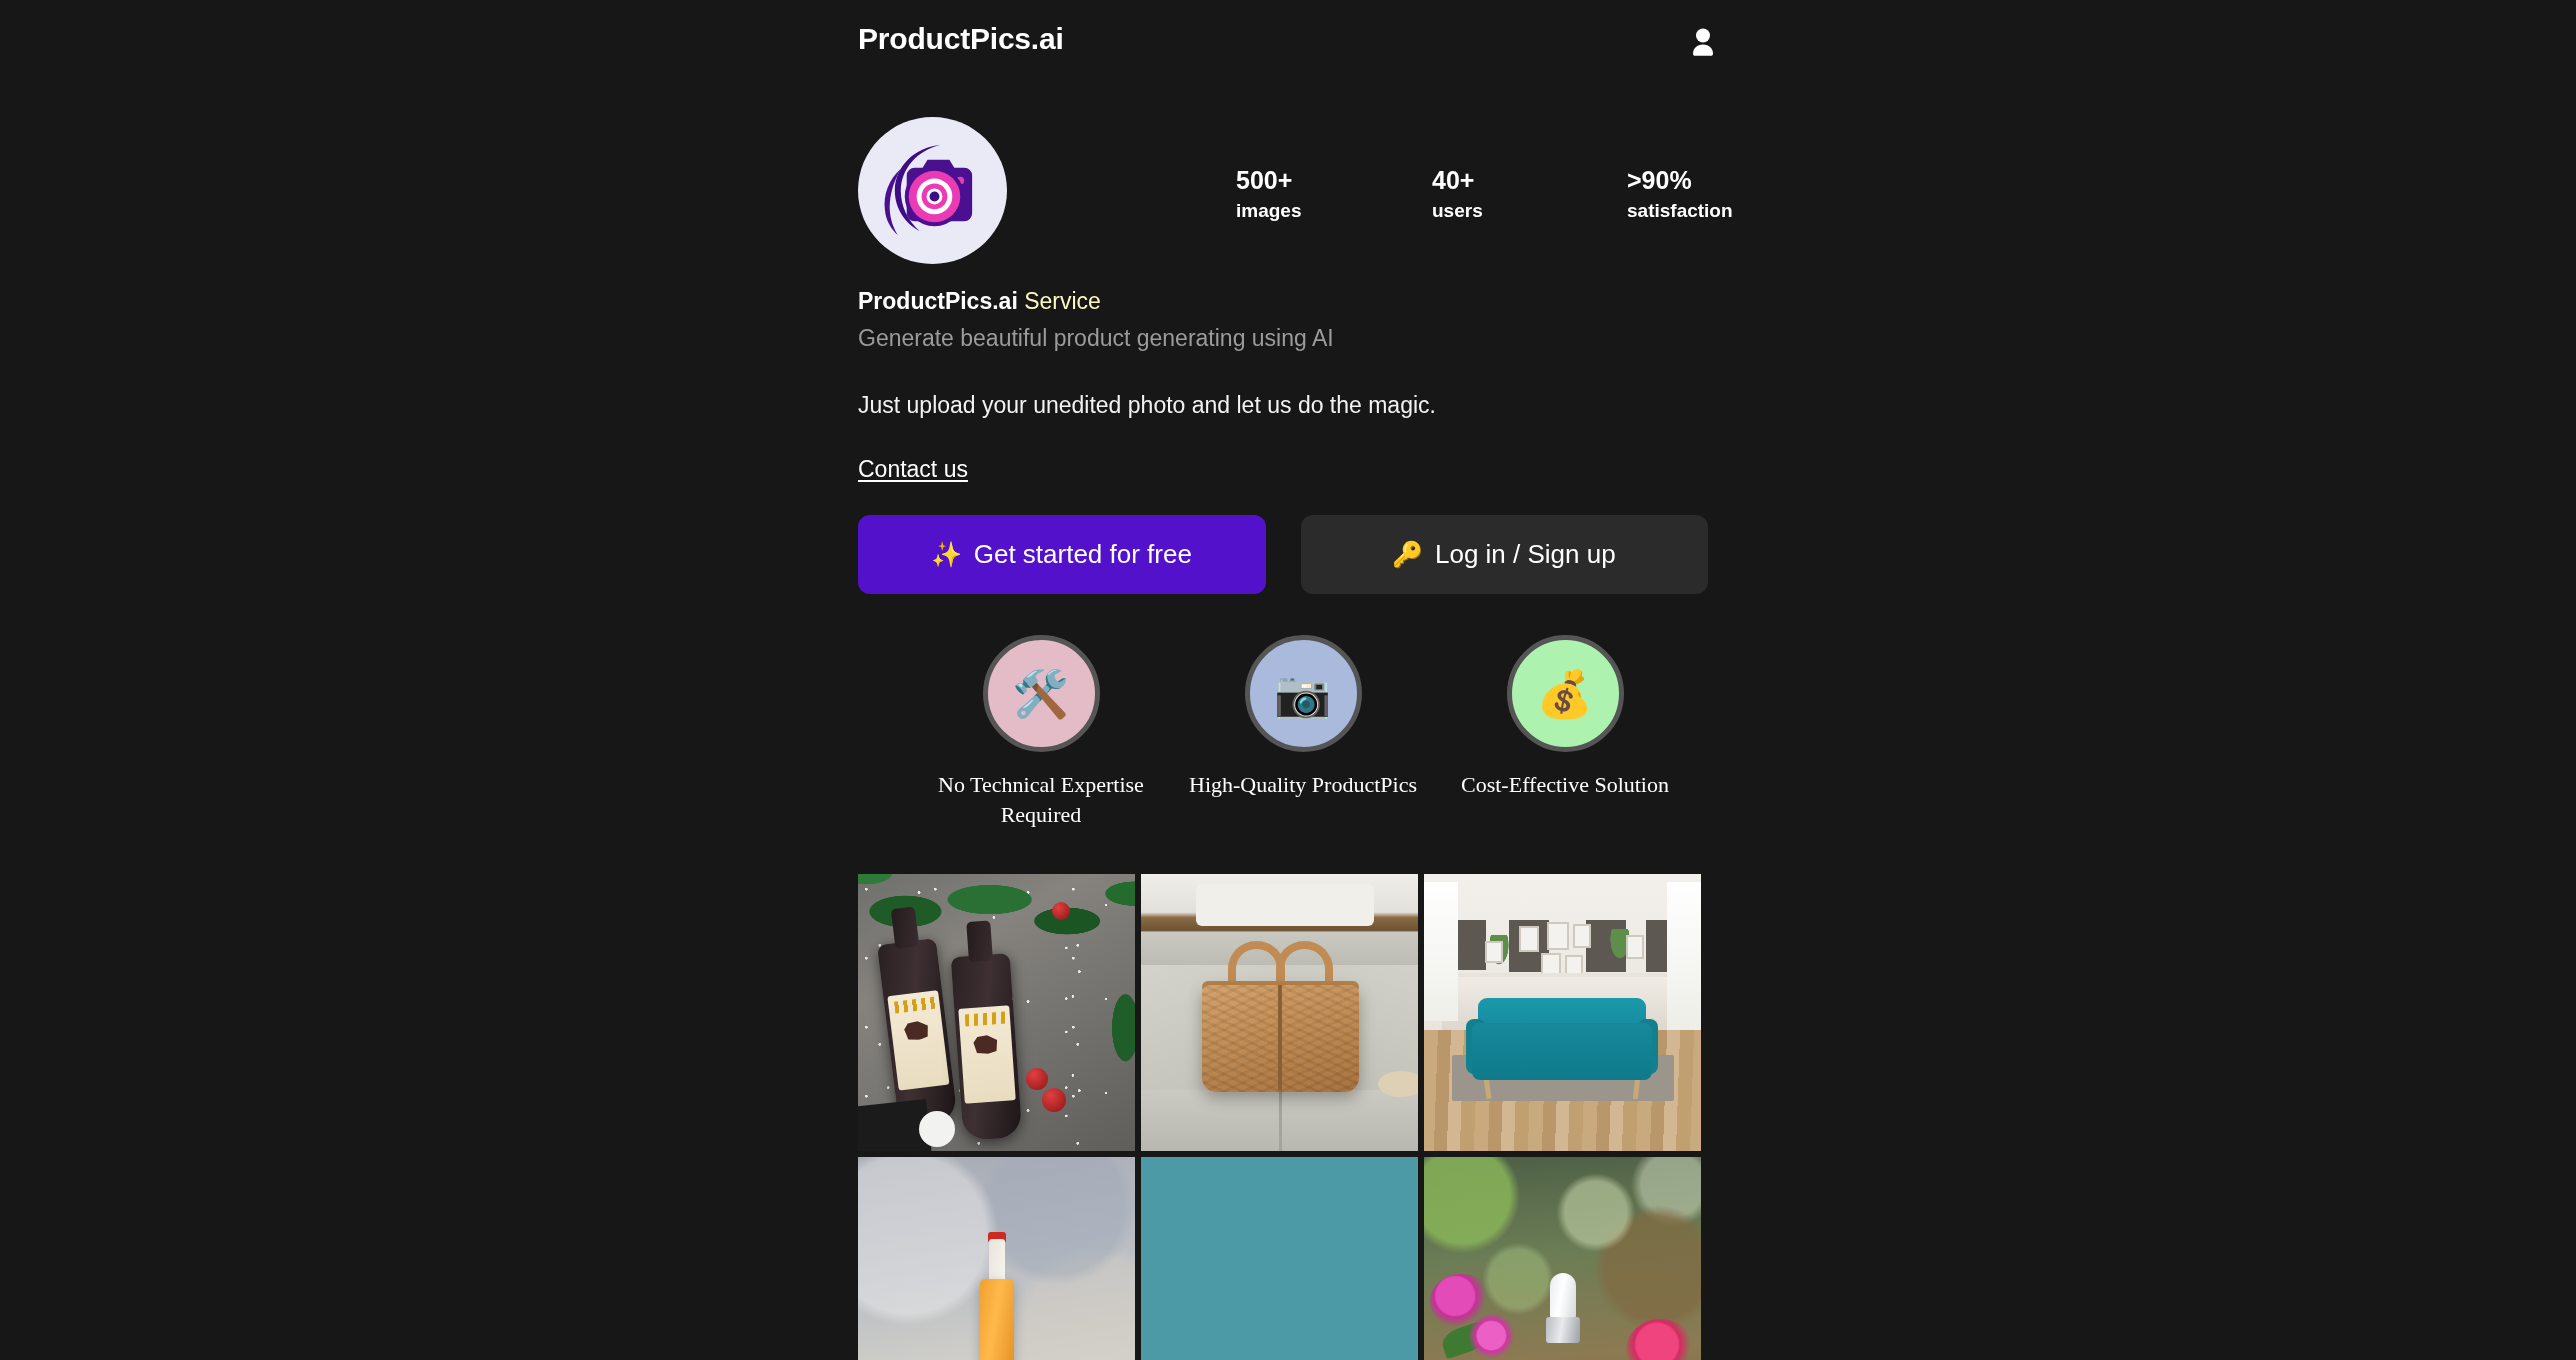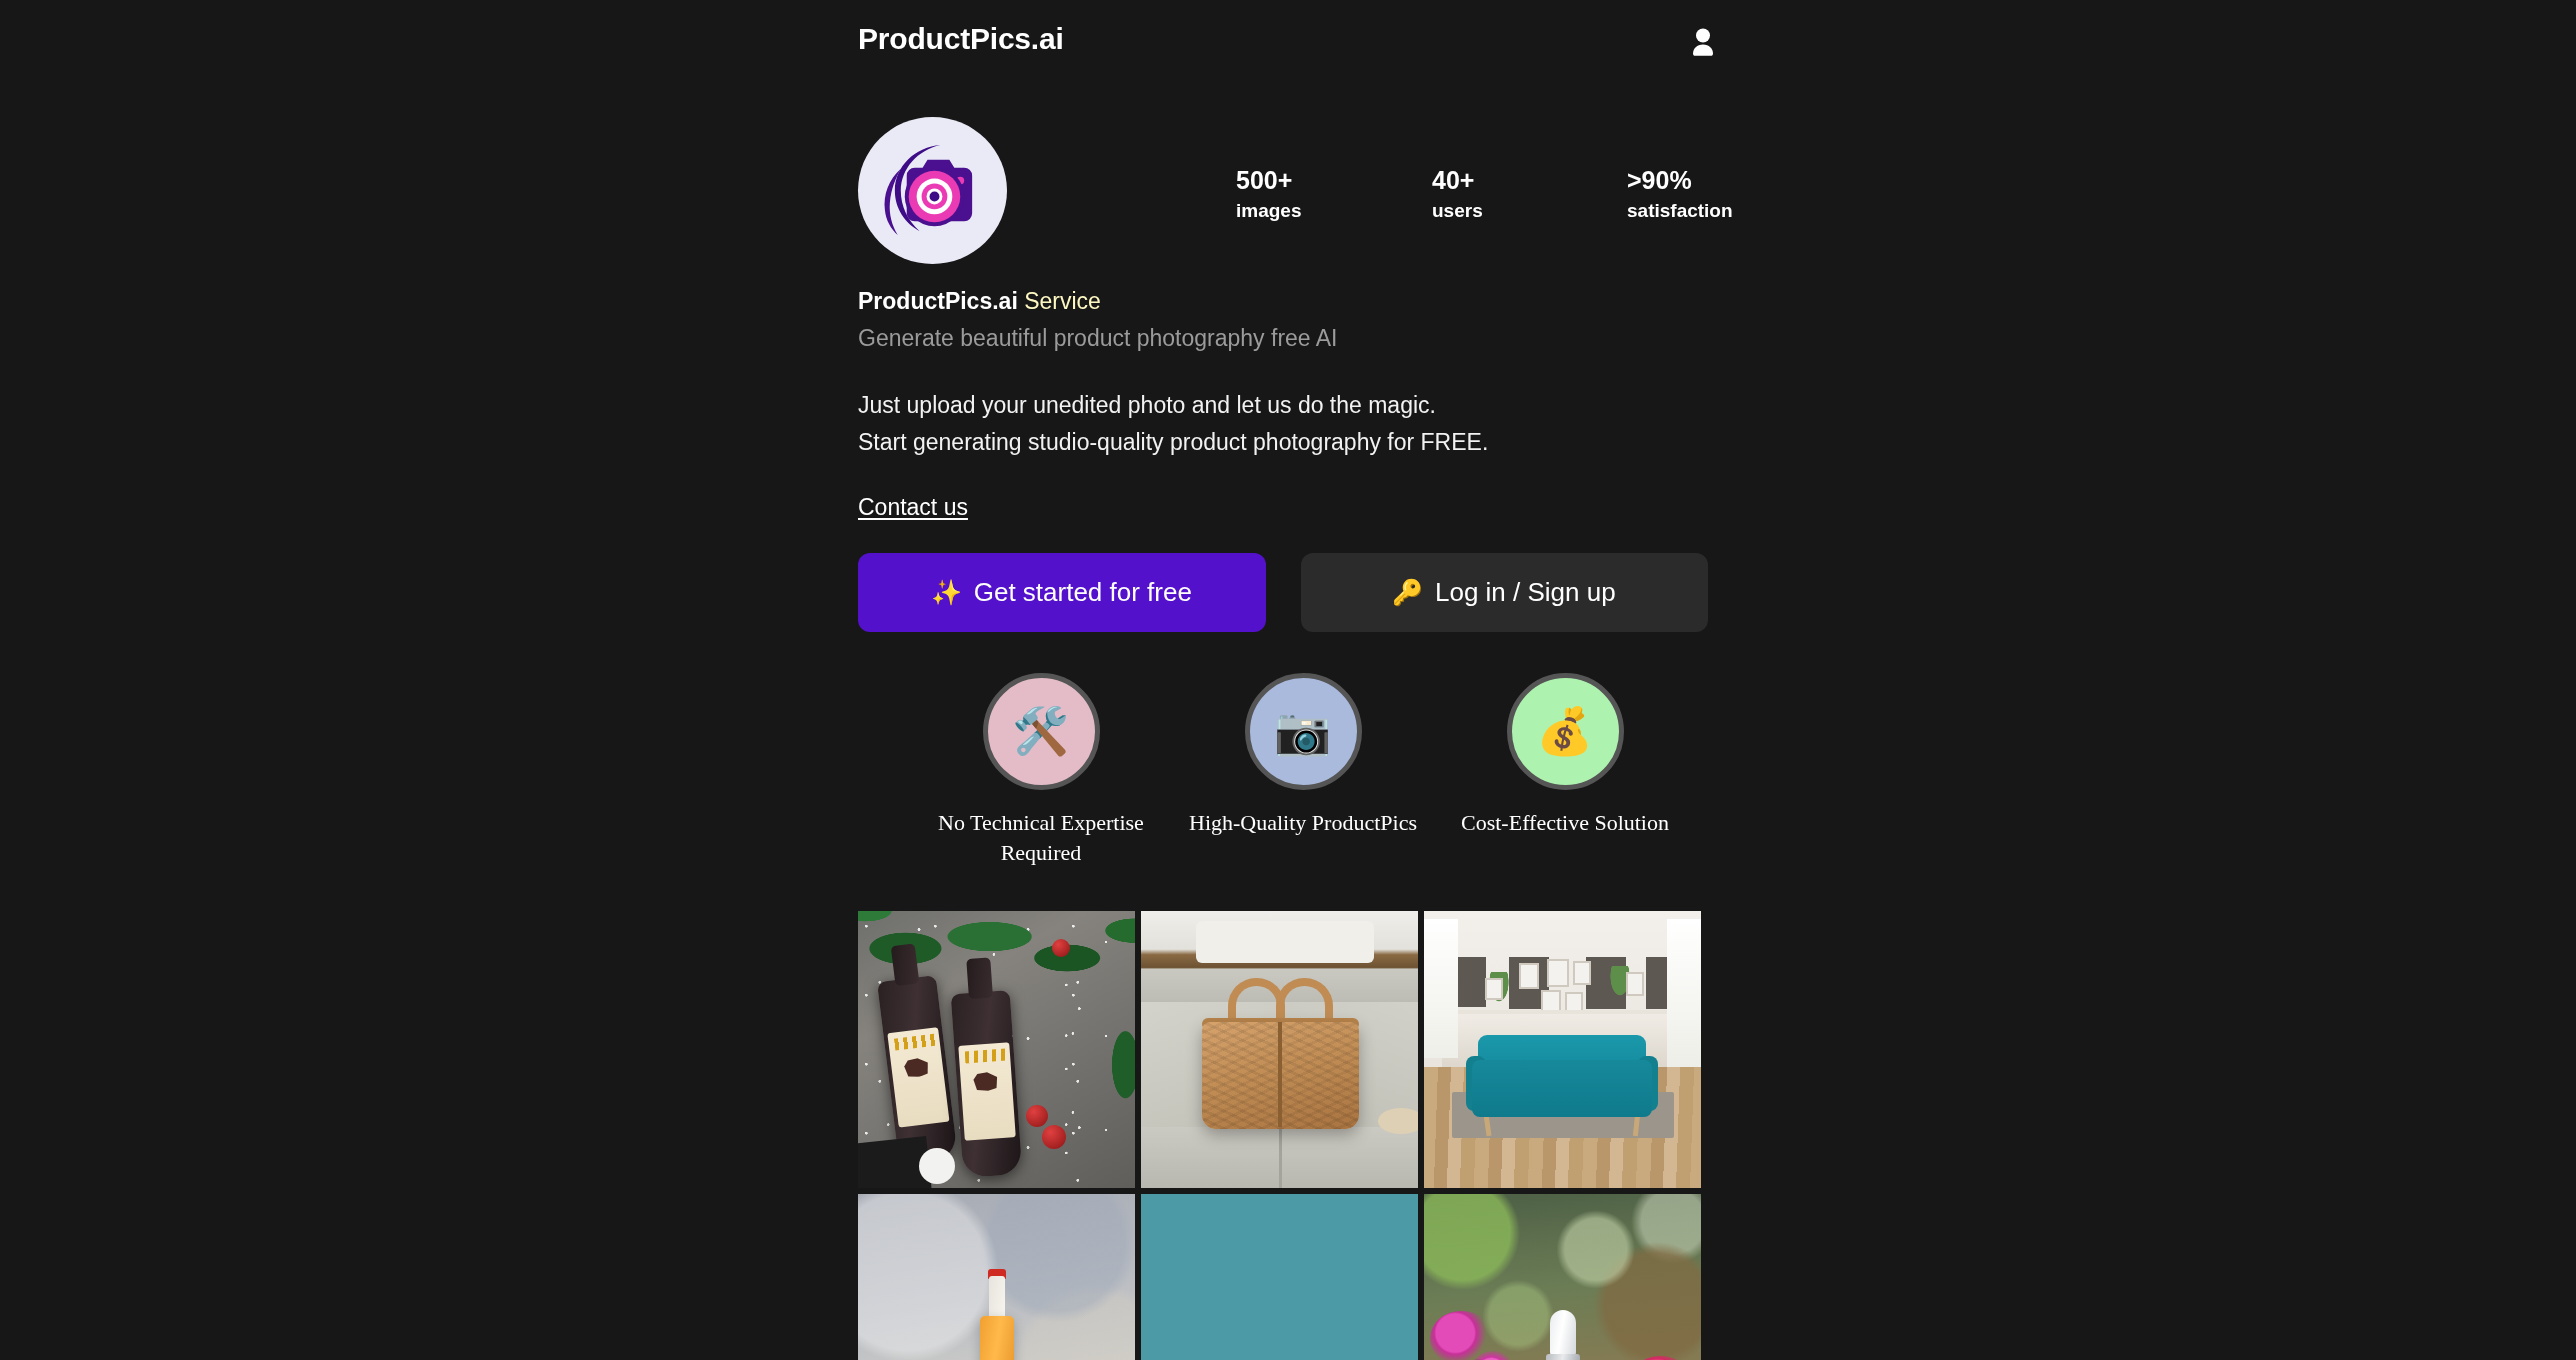--- a/index.html
+++ b/index.html
@@ -517,26 +517,25 @@
         <div class="stat-value">&gt;90%</div>
         <div class="stat-label">satisfaction</div>
       </div>
     </div>
   </div>
 
   
   <div class="service-line">
     <span class="service-name">ProductPics.ai</span><span class="service-suffix"> Service</span>
   </div>
-  <div class="tagline">Generate beautiful product photography free AI</div>
+  <div class="tagline">Generate beautiful product generating using AI</div>
 
   
   <div class="body-copy">
     <div>Just upload your unedited photo and let us do the magic.</div>
-    <div>Start generating studio-quality product photography for FREE.</div>
   </div>
 
   
   <a class="contact-link">Contact us</a>
 
   
   <div class="cta-row">
     <button class="btn btn-primary">
       <span class="btn-emoji">✨</span>
       <span>Get started for free</span>

